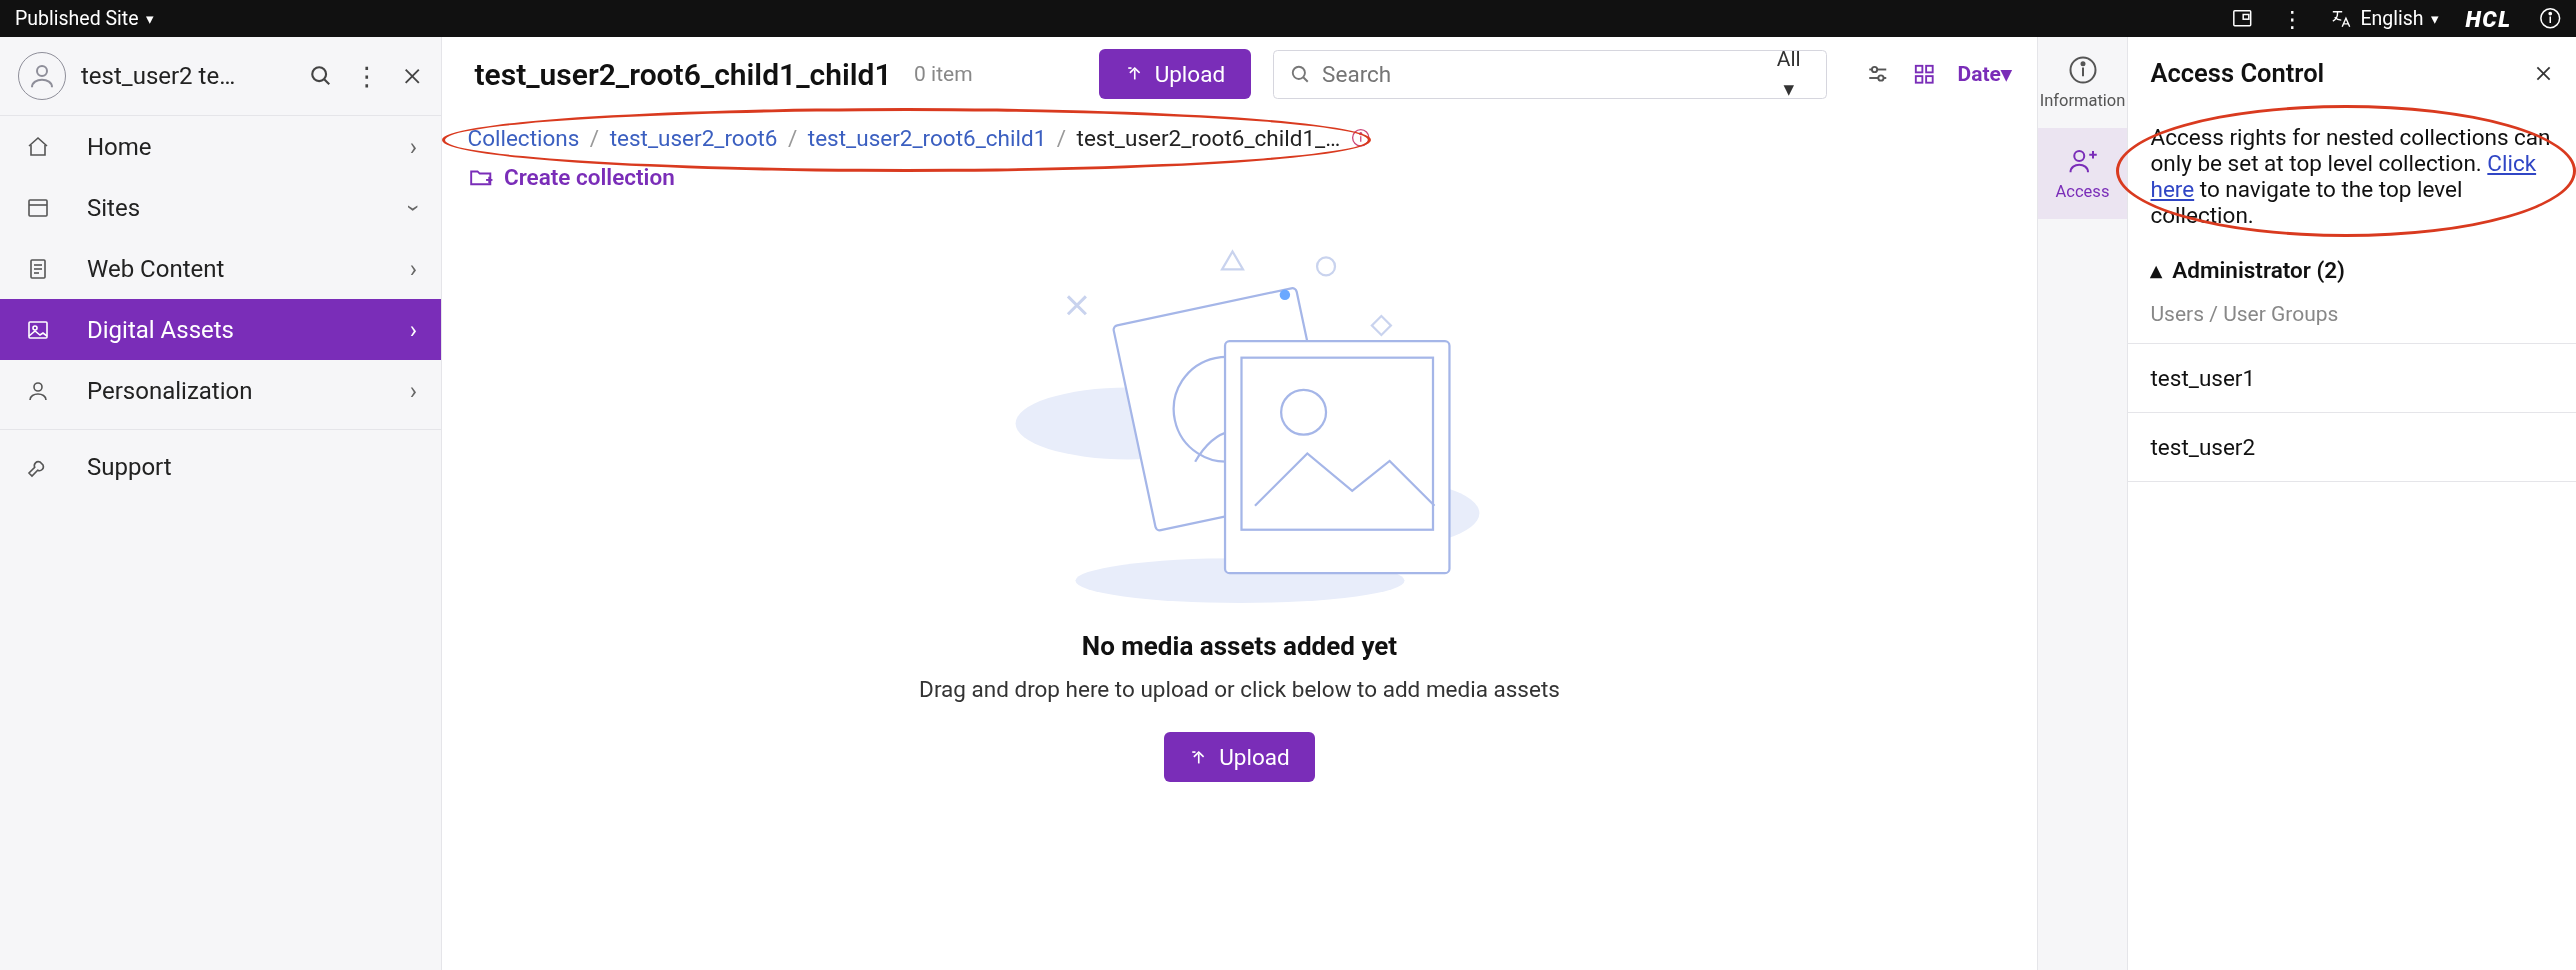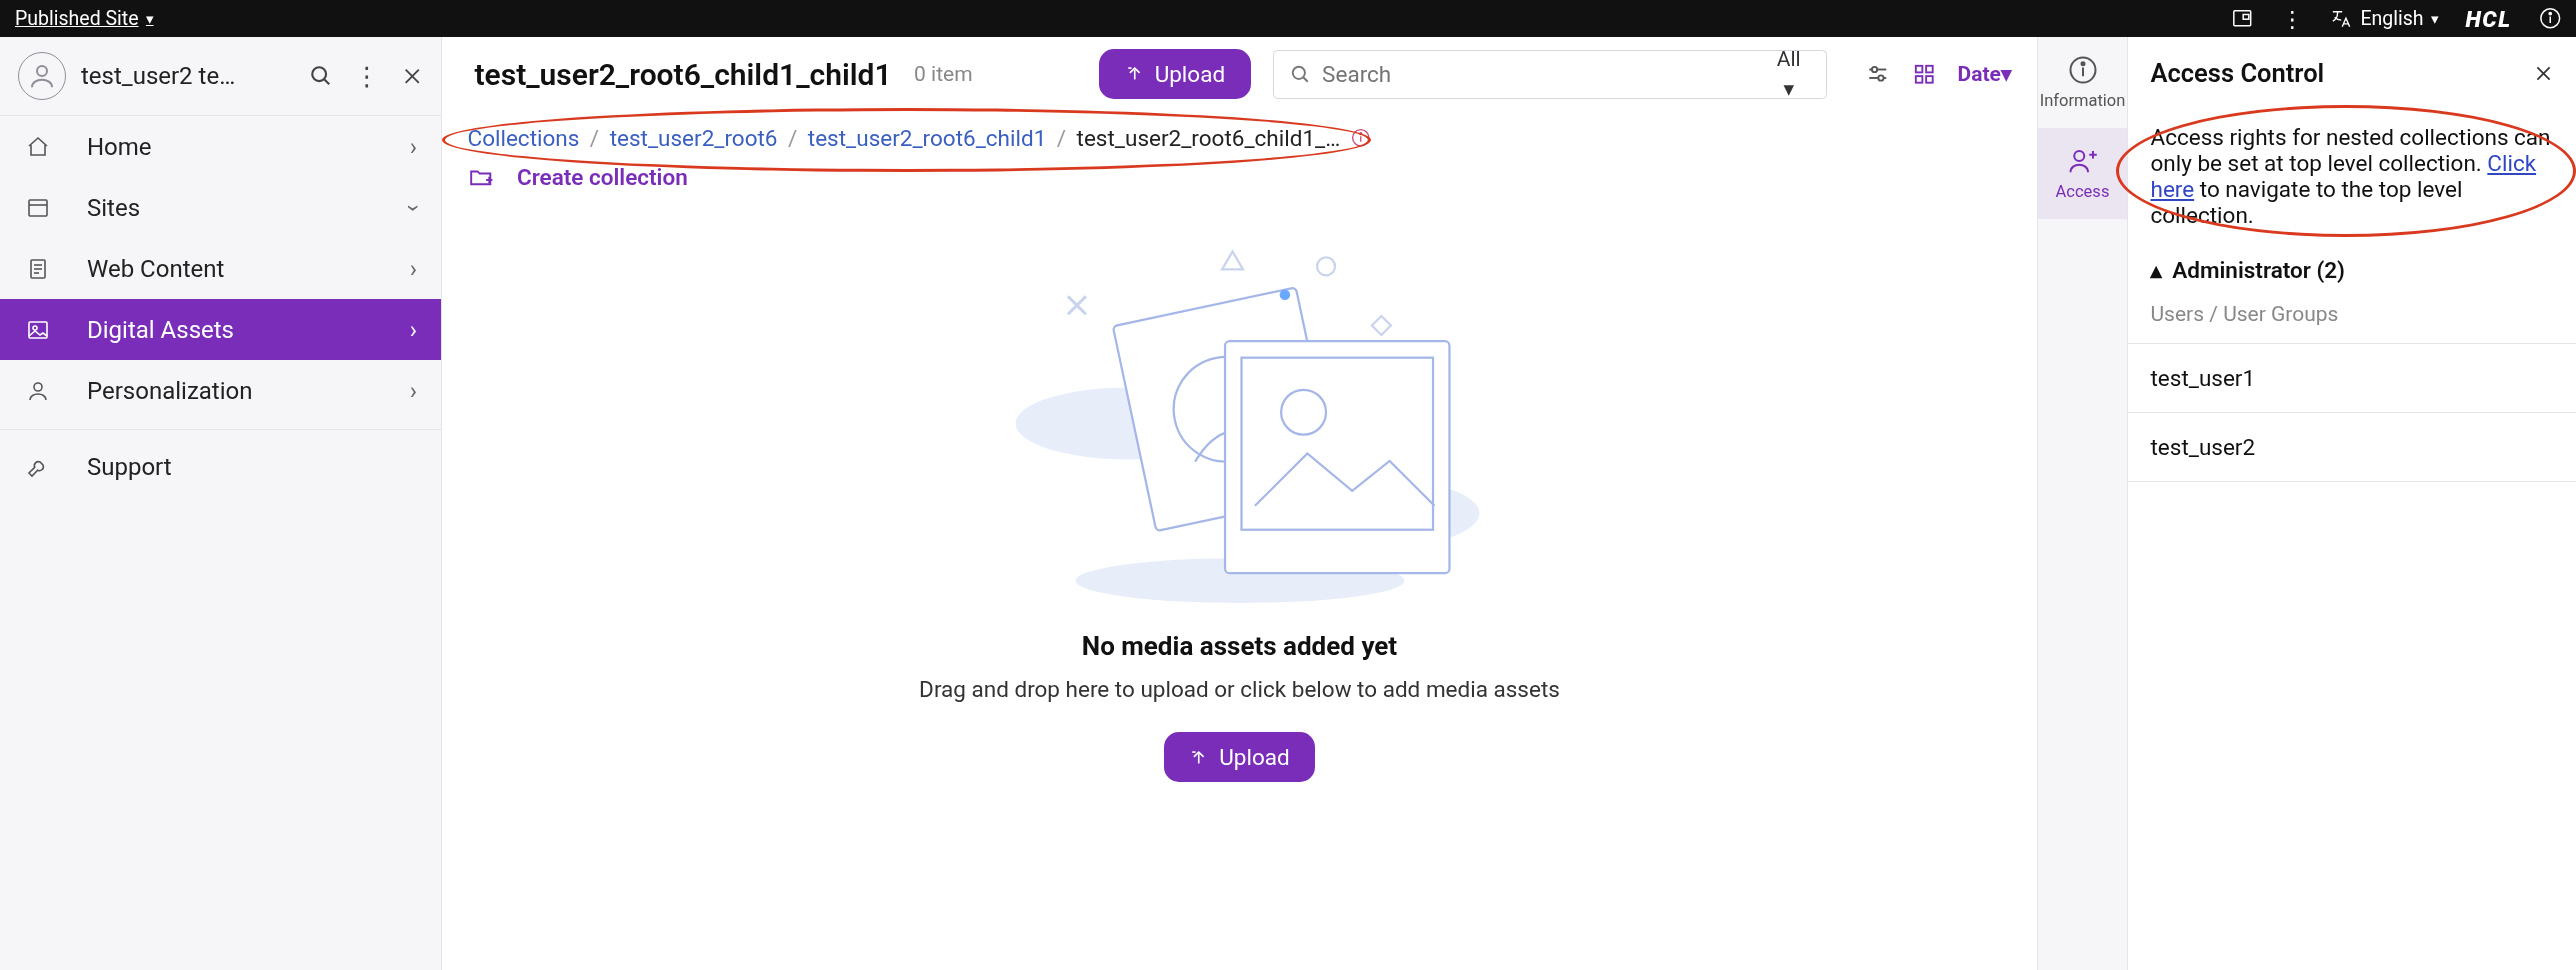--- a/index.html
+++ b/index.html
@@ -1,19 +1,19 @@
 <!DOCTYPE html>
 <html style="font-size:12px"><head>
 <meta charset="utf-8">
 <style>
   * { box-sizing: border-box; margin: 0; padding: 0; font-family: -apple-system, BlinkMacSystemFont, "Segoe UI", Roboto, Helvetica, Arial, sans-serif; }
   body { background: #fff; color: #111; width: 2576px; height: 970px; overflow: hidden; }
   
   .topbar { background: #111; color:#fff; height:37px; display:flex; align-items:center; justify-content:space-between; padding:0 15px; font-size:19.5px; }
-  .topbar-left { display:flex; align-items:flex-start; gap:12px;text-decoration:underline; }
+  .topbar-left { display:flex; align-items:flex-start; gap:12px; }
   .topbar-right { display:flex; align-items:center; gap:27px; }
   .topbar .dropdown-caret { font-size:15px; }
   .brand { font-style:italic; font-weight:900; letter-spacing:1.5px; font-size:22.5px; }
   .icon { display:inline-flex; align-items:center; justify-content:center; }
 
   
   .app { display:flex; height:calc(100% - 37px); }
   .sidebar { width:442px; background:#f6f6f8; border-right:0.7px solid #e5e5e9; display:flex; flex-direction:column; }
   .side-header { display:flex; align-items:center; gap:15px; padding:15px 18px; }
   .avatar-circle { width:48px; height:48px; border:1.5px solid #8e8e99; border-radius:50%; display:flex; align-items:center; justify-content:center; color:#8e8e99; }
@@ -26,37 +26,37 @@
   .nav-item.active { background:#7a2db8; color:#fff; }
   .nav-item.active .nav-icon, .nav-item.active .chev { color:#fff; }
   .nav-divider { height:0.7px; background:#e5e5e9; margin:7.5px 0; }
 
   .center { flex:1; display:flex; }
   .main { flex:1; display:flex; flex-direction:column; }
   .main-header { display:flex; align-items:center; gap:22.5px; padding:12px 25.5px 7.5px; }
   .title { font-size:30px; font-weight:600; color:#111;margin-left:7px; }
   .itemcount { font-size:21px; color:#888; }
   .spacer { flex:1; }
-  .btn { display:inline-flex; align-items:center; gap:10.5px; border-radius:15px; font-size:22.5px; cursor:pointer; }
+  .btn { display:inline-flex; align-items:center; gap:10.5px; border-radius:6px; font-size:22.5px; cursor:pointer; }
   .btn-primary { background:#7a2db8; color:#fff; padding:12px 25.5px; border:none; }
   .searchbox { display:flex; align-items:center; border:0.7px solid #d6d6de; border-radius:4.5px; padding:0 15px; height:49px; width:554px; }
   .searchbox input { flex:1; border:none; outline:none; font-size:22.5px; background:transparent; }
   .filterpill { display:flex; align-items:center; gap:6px; color:#333; font-size:21px; padding:0 10.5px; border-left:0.7px solid transparent;flex-direction:column; }
   .view-icons { display:flex; align-items:center; gap:22.5px; color:#7a2db8; font-size:21px; padding-left:15px; }
   .view-icons .plain { color:#555; }
 
   .breadcrumb-row { padding: 18px 25.5px 7.5px; display:flex; align-items:center; gap:10.5px; font-size:22.5px; color:#666; position:relative; }
   .breadcrumb-row a { color:#3b5fc0; text-decoration:none; }
   .breadcrumb-row .sep { color:#999; }
   .breadcrumb-row .current { color:#222; }
   .info-circle { color:#b77; }
   .annot { position:absolute; left:0; top:1.5px; width:929px; height:64px; border:3px solid #d93a1f; border-radius:50%/50%; pointer-events:none; }
 
   .create-row { padding:6px 25.5px; }
-  .create-collection { display:inline-flex; align-items:center; gap:24px; color:#7a2db8; font-size:22.5px; font-weight:600; cursor:pointer; }
+  .create-collection { display:inline-flex; align-items:center; gap:11px; color:#7a2db8; font-size:22.5px; font-weight:600; cursor:pointer; }
 
   .empty-area { flex:1; display:flex; flex-direction:column; align-items:center; justify-content:flex-start; padding-top:30px; }
   .illus { width:524px; height:389px; position:relative; }
   .empty-h { font-size:26px; font-weight:700; margin-top:13.5px; }
   .empty-p { font-size:22.5px; color:#333; margin-top:15px; }
   .empty-btn { margin-top:30px; }
 
   
   .rail { width:90px; background:#f6f6f8; border-left:0.7px solid #e5e5e9; display:flex; flex-direction:column; align-items:center; }
   .rail-item { width:100%; display:flex; flex-direction:column; align-items:center; gap:6px; padding:18px 0; font-size:16.5px; color:#555; cursor:pointer; }

